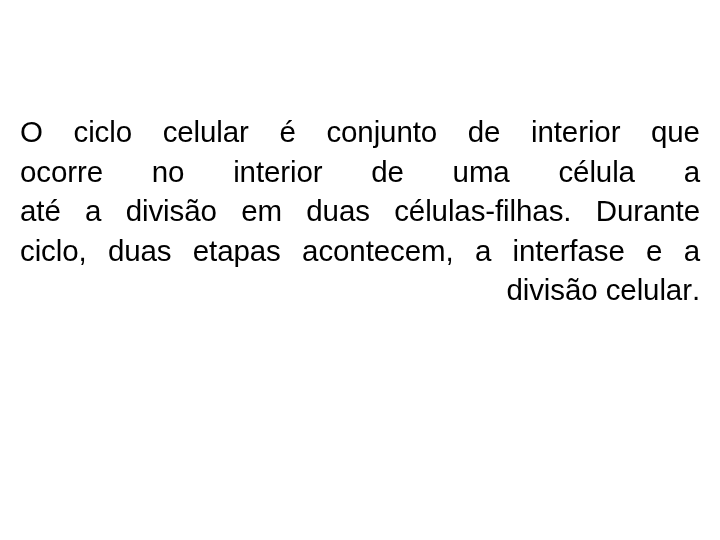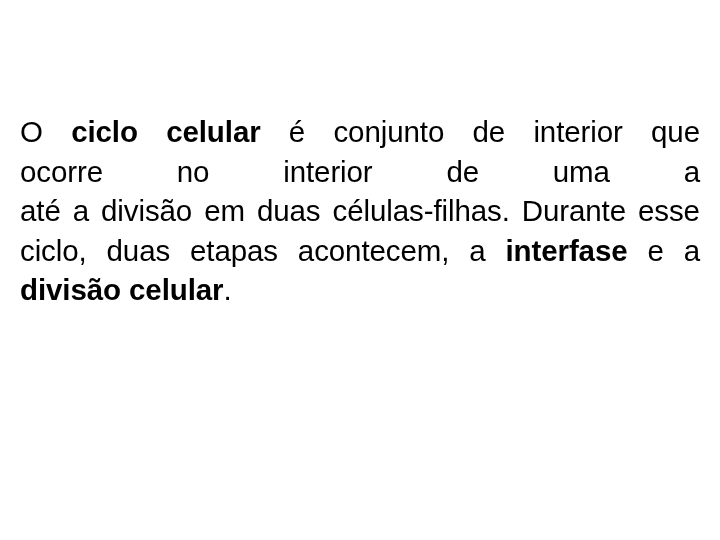--- a/index.html
+++ b/index.html
@@ -46,30 +46,30 @@
 
   .line.justified {
     display: flex;
     justify-content: space-between;
     align-items: baseline;
     width: 680px;
   }
 
   .line.last {
     display: block;
-    text-align: left;
+    text-align: right;
   }
 
   .w {
     display: inline-block;
     white-space: pre;
   }
 
   .b {
-    font-weight: 700;
+    font-weight: 400;
   }
 </style>
 </head>
 <body>
 
 <div class="slide">
   <div class="text-block" id="paragraph-root">
       <span class="line justified">
         <span class="w">O</span>
         <span class="w b">ciclo</span>
@@ -79,31 +79,31 @@
         <span class="w">de</span>
         <span class="w">interior</span>
         <span class="w">que</span>
       </span>
       <span class="line justified">
         <span class="w">ocorre</span>
         <span class="w">no</span>
         <span class="w">interior</span>
         <span class="w">de</span>
         <span class="w">uma</span>
+        <span class="w">célula</span>
         <span class="w">a</span>
       </span>
       <span class="line justified">
         <span class="w">até</span>
         <span class="w">a</span>
         <span class="w">divisão</span>
         <span class="w">em</span>
         <span class="w">duas</span>
         <span class="w">células-filhas.</span>
         <span class="w">Durante</span>
-        <span class="w">esse</span>
       </span>
       <span class="line justified">
         <span class="w">ciclo,</span>
         <span class="w">duas</span>
         <span class="w">etapas</span>
         <span class="w">acontecem,</span>
         <span class="w">a</span>
         <span class="w b">interfase</span>
         <span class="w">e</span>
         <span class="w">a</span>

